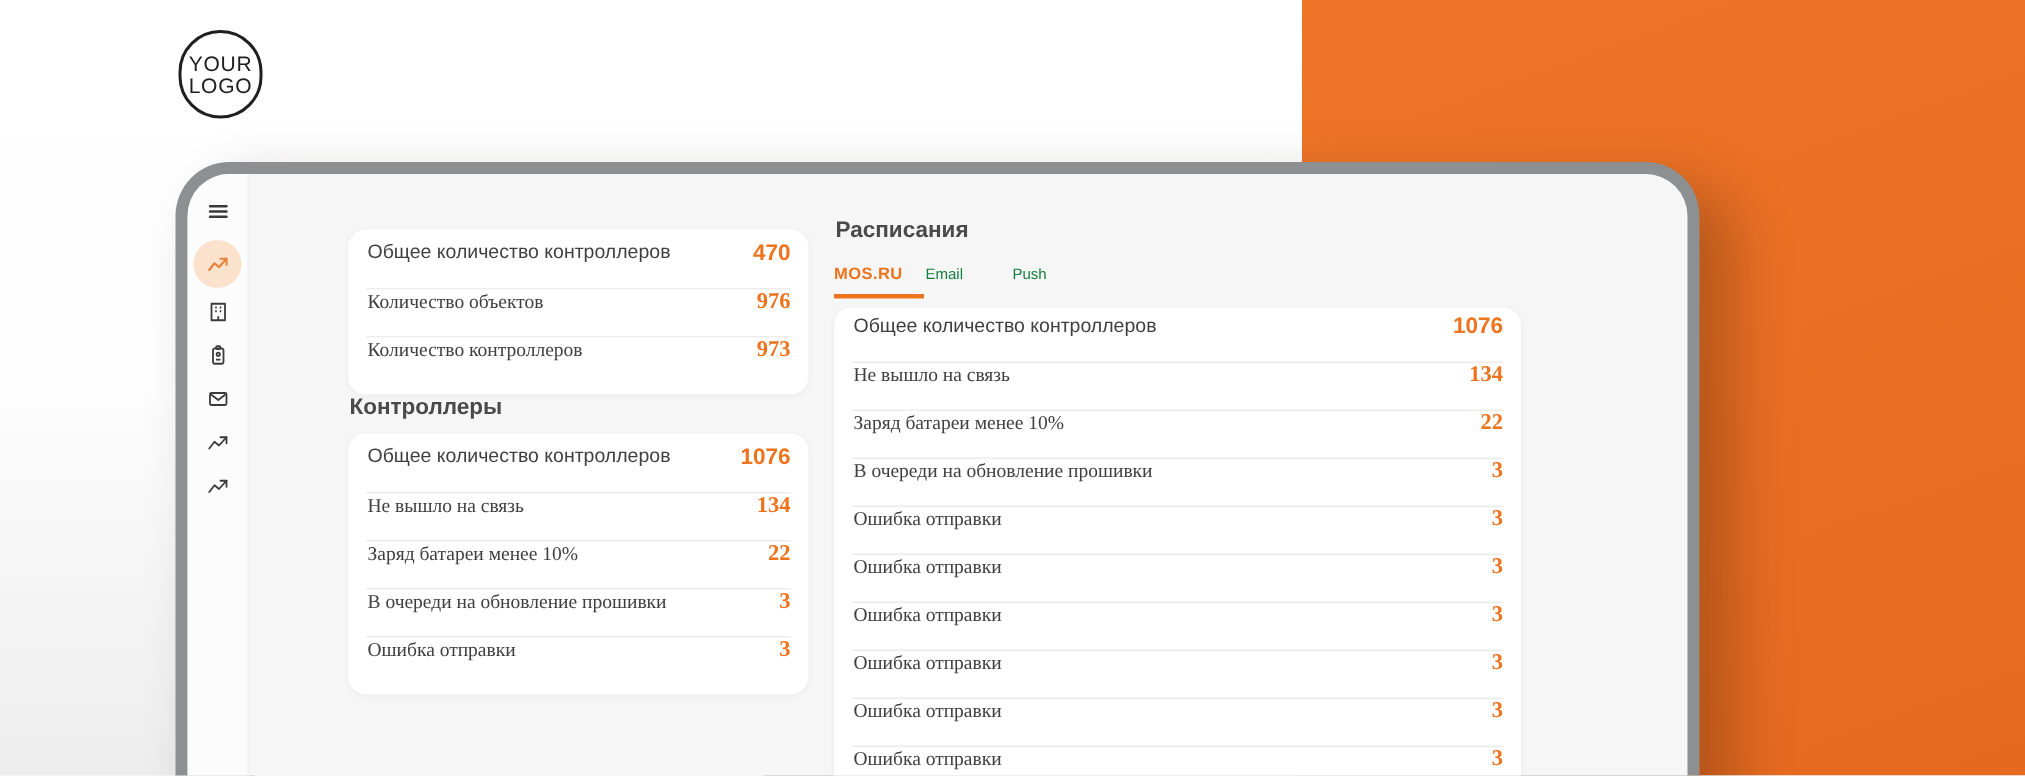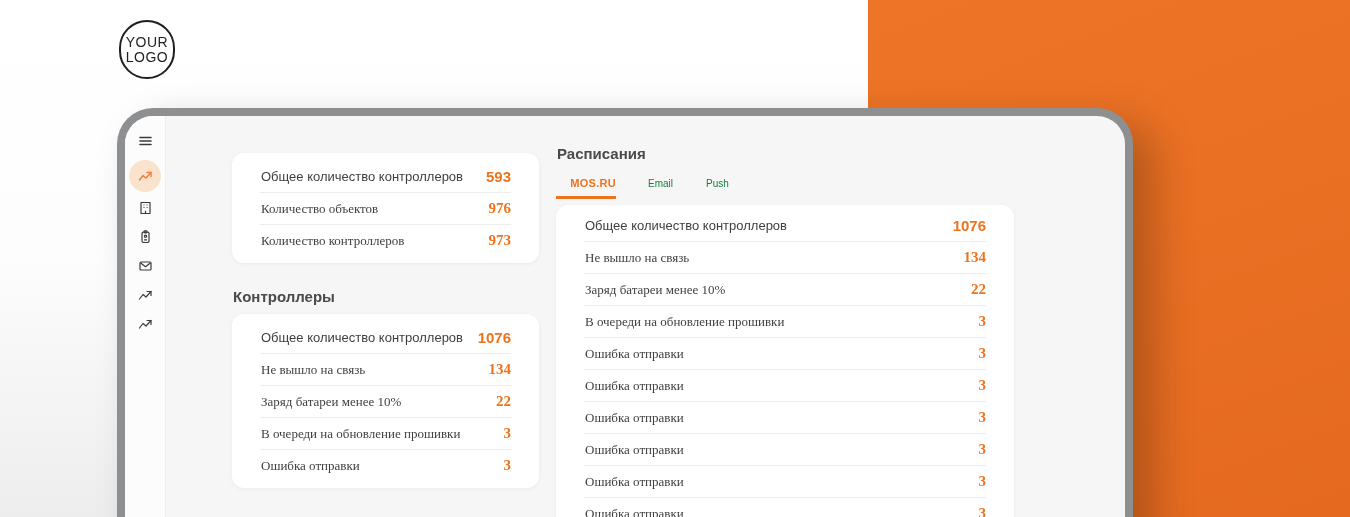--- a/index.html
+++ b/index.html
@@ -52,44 +52,44 @@
   }
   .side-item svg { display:block; }
 
   
   .col-left  { position:absolute; left:107px; top:29px; width:307px; }
   .col-right { position:absolute; left:431px; top:29px; width:458px; }
 
   .section-title {
     font-size:15px; font-weight:600; color:#4a4a4a; height:18px; line-height:18px; margin-left:1px;
   }
-  .section-title.mt { margin-top:25px; }
+  .section-title.mt { }
 
   .card {
     background:#ffffff; border-radius:12px; margin-top:8px;
     box-shadow:0 1px 4px rgba(0,0,0,0.05);
     padding:7px 0;
   }
   .card.tight { padding:4px 0; margin-top:6px; }
 
   .row {
-    height:32px; margin:0 28px;
-    display:flex; align-items:center; justify-content:space-between;
+    height:32px; margin:0 12px;
+    display:flex; justify-content:space-between;
   }
   .row + .row { border-top:1px solid #ededee;font-family:Liberation Serif, serif; }
   .row-label { font-size:13px; color:#3f3f3f; padding-left:1px; white-space:nowrap; }
   .row-value { font-size:15px; font-weight:700; color:#ee731d; white-space:nowrap; }
 
   
   .tabs { display:flex; align-items:flex-end; margin-top:9px; height:27px; }
   .tab {
     font-size:10px; color:#15803d; padding-bottom:10px; margin-right:33px; cursor:pointer;
   }
   .tab.active {
-    width:60px; text-align:right; margin-right:32px;
+    width:60px; text-align:left; margin-right:1px;
     font-size:11px; font-weight:700; letter-spacing:0.3px; color:#ee731d;
     border-bottom:3px solid #ee731d; padding-bottom:7px;
   }
 </style>
 </head>
 <body>
 
 <div class="orange-panel"></div>
 
 <div class="logo">
@@ -157,21 +157,21 @@
               <path d="M8.5 3.5h4v4"></path>
             </svg>
         </span>
       </div>
     </div>
 
     <div class="col-left">
       <div class="card">
         <div class="row">
           <span class="row-label">Общее количество контроллеров</span>
-          <span class="row-value">593</span>
+          <span class="row-value">470</span>
         </div>
         <div class="row">
           <span class="row-label">Количество объектов</span>
           <span class="row-value">976</span>
         </div>
         <div class="row">
           <span class="row-label">Количество контроллеров</span>
           <span class="row-value">973</span>
         </div>
       </div>

